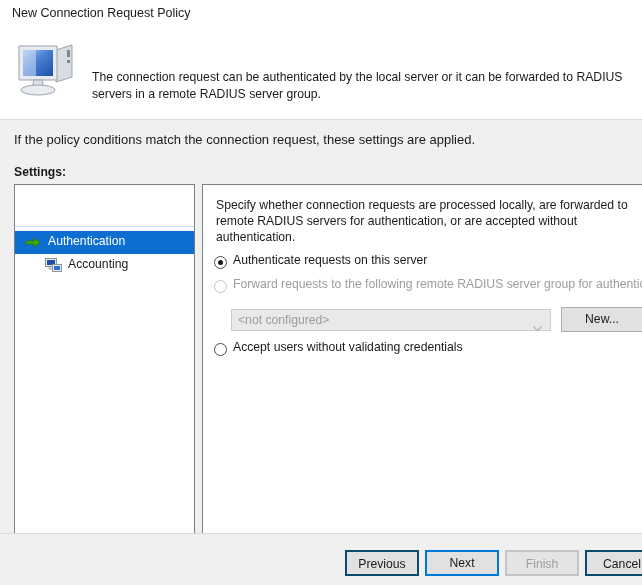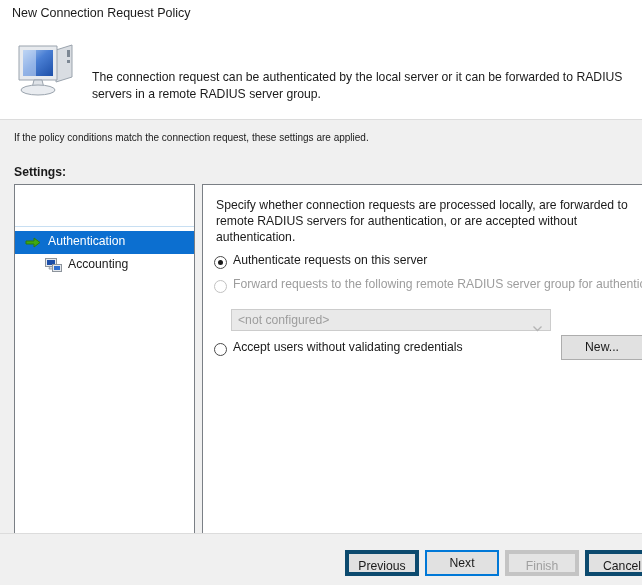--- a/index.html
+++ b/index.html
@@ -72,21 +72,21 @@
   
   #body-area {
     position: absolute;
     left: 0; top: 120px;
     width: 642px; height: 413px;
     background: #f0f0f0;
   }
   #intro-line {
     position: absolute;
     left: 14px; top: 12px;
-    font-size: 10px;
+    font-size: 13px;
     color: #1a1a1a;
     white-space: nowrap;
   }
   #settings-label {
     position: absolute;
     left: 14px; top: 45px;
     font-size: 12.2px;
     font-weight: bold;
     color: #1a1a1a;
   }
@@ -208,42 +208,41 @@
   #new-button {
     position: absolute;
     left: 358px; top: 122px;
     width: 82px; height: 25px;
     background: #e1e1e1;
     border: 1px solid #adadad;
     font-size: 12.2px;
     color: #1a1a1a;
     text-align: center;
     line-height: 23px;
-    margin-top: 28px;
   }
 
   
   #footer-sep {
     position: absolute;
     left: 0; top: 533px;
     width: 642px; height: 1px;
     background: #dcdcdc;
   }
   #footer {
     position: absolute;
     left: 0; top: 534px;
     width: 642px; height: 51px;
     background: #f0f0f0;
   }
   .btn {
     position: absolute;
     top: 16px;
     height: 26px;
     background: #e1e1e1;
-    border: 4px solid #0c4a6e;
+    border: 2px solid #0c4a6e;
     font-size: 12.2px;
     color: #1a1a1a;
     text-align: center;
     line-height: 24px;
     white-space: nowrap;
   }
   .btn.focused {
     border: 2px solid #0078d7;
     background: #e1e1e1;
     line-height: 22px;

